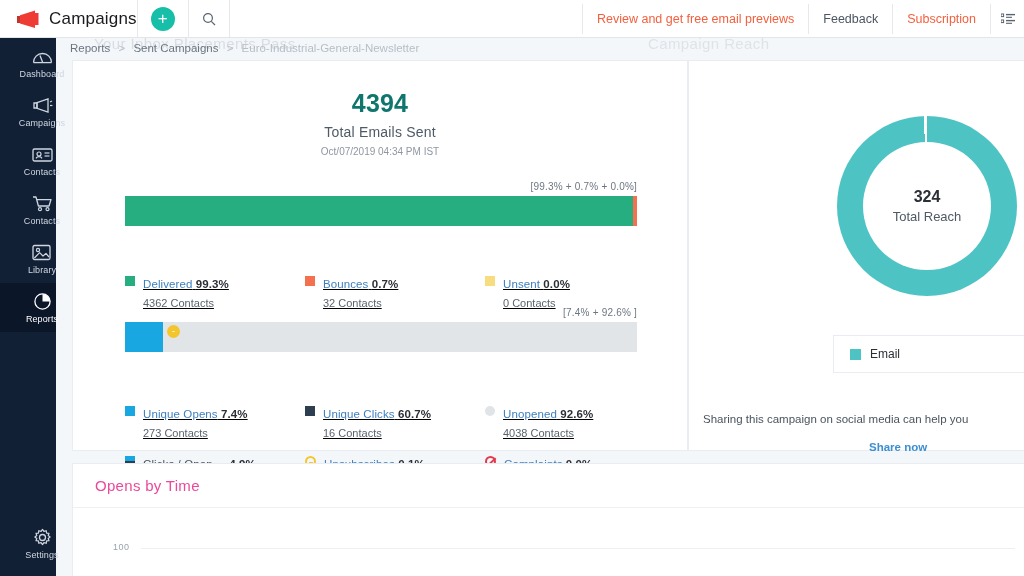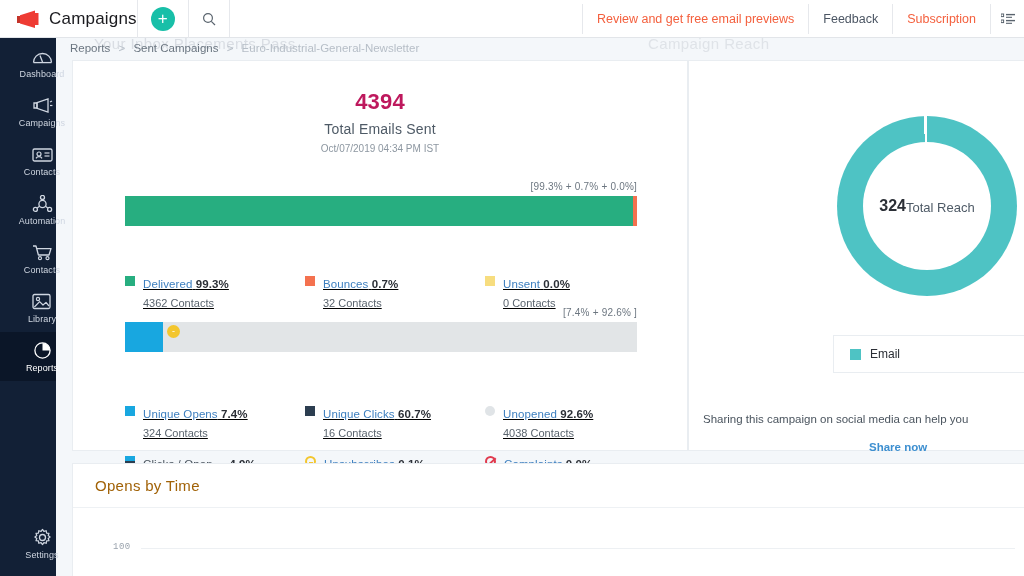--- a/index.html
+++ b/index.html
@@ -96,21 +96,21 @@
     border: 1px solid #e9edf1;
   }
   .card-summary { top: 22px; left: 16px; width: 616px; height: 391px; }
   .card-reach   { top: 22px; left: 632px; width: 352px; height: 391px; }
   .card-opens   { top: 425px; left: 16px; width: 968px; height: 140px; }
 
   
   .sum-total {
     text-align: center; padding-top: 28px;
   }
-  .sum-num { font-size: 22px; font-weight: bold; color: #be185d; letter-spacing: .2px; }
+  .sum-num { font-size: 25px; font-weight: bold; color: #0f766e; letter-spacing: .2px; }
   .sum-lbl { font-size: 14px; color: #4e5a66; margin-top: 6px; letter-spacing: .2px; }
   .sum-date { font-size: 10px; color: #8d97a1; margin-top: 6px; }
 
   .bar-block { position: absolute; left: 52px; width: 512px; }
   .bar-block.b1 { top: 120px; }
   .bar-block.b2 { top: 246px; }
   .bar-pct {
     text-align: right; font-size: 10px; color: #6c7680; margin-bottom: 4px;
     letter-spacing: .2px;
   }
@@ -174,21 +174,21 @@
     width: 330px; height: 180px;
   }
   .donut {
     position: absolute; top: 0; left: 0; width: 180px; height: 180px;
     border-radius: 50%;
     background: conic-gradient(#4ec3c4 0deg 358deg, #ffffff 358deg 360deg);
   }
   .donut-hole {
     position: absolute; top: 26px; left: 26px; width: 128px; height: 128px;
     border-radius: 50%; background: #ffffff;
-    display: flex; flex-direction: row; align-items: center; justify-content: center;
+    display: flex; flex-direction: column; align-items: center; justify-content: center;
   }
   .donut-num { font-size: 16px; font-weight: bold; color: #2b2f36; }
   .donut-lbl { font-size: 13px; color: #4e5a66; margin-top: 3px; }
 
   .reach-legend {
     position: absolute; top: 274px; left: 144px; width: 320px; height: 38px;
     border: 1px solid #e9edf1; background: #fff;
     display: flex; align-items: center; padding-left: 16px;
   }
   .reach-legend .sw {
@@ -203,25 +203,25 @@
   .share-now {
     position: absolute; top: 380px; left: 180px;
     font-size: 11.5px; color: #3d8fd0; font-weight: bold; cursor: pointer;
   }
 
   
   .opens-head {
     height: 44px; display: flex; align-items: center; padding-left: 22px;
     border-bottom: 1px solid #eef1f4;
   }
-  .opens-title { font-size: 15px; color: #a16207; letter-spacing: .3px; }
+  .opens-title { font-size: 15px; color: #ec4899; letter-spacing: .3px; }
   .opens-body { position: relative; height: 95px; }
   .y-tick {
     position: absolute; left: 40px; top: 34px;
-    font-size: 9px; color: #9aa3ad; letter-spacing: .5px; font-family: Liberation Mono, monospace;
+    font-size: 9px; color: #9aa3ad; letter-spacing: .5px;
   }
   .grid-line {
     position: absolute; left: 68px; top: 40px; right: 24px; height: 1px;
     background: #edf0f3;
   }
 </style>
 </head>
 <body>
 
 <div class="topbar">
@@ -293,34 +293,20 @@
         <rect x="1" y="2" width="19" height="12" rx="1.5" fill="none" stroke="#cfd6e1" stroke-width="1.3"></rect>
         <circle cx="7" cy="7" r="2" fill="none" stroke="#cfd6e1" stroke-width="1.2"></circle>
         <path d="M4 11.4 A3.4 3.4 0 0 1 10 11.4" fill="none" stroke="#cfd6e1" stroke-width="1.2"></path>
         <line x1="12.5" y1="6" x2="17.5" y2="6" stroke="#cfd6e1" stroke-width="1.2"></line>
         <line x1="12.5" y1="9" x2="17.5" y2="9" stroke="#cfd6e1" stroke-width="1.2"></line>
       </svg>
     </span>
     <span class="nav-lbl">Contacts</span>
   </div>
 
-  <div class="nav-item">
-    <span class="nav-ico">
-      <svg width="21" height="18" viewBox="0 0 21 18">
-        <circle cx="10.5" cy="9" r="3.6" fill="none" stroke="#cfd6e1" stroke-width="1.3"></circle>
-        <circle cx="10.5" cy="2.4" r="2" fill="none" stroke="#cfd6e1" stroke-width="1.3"></circle>
-        <circle cx="3.4" cy="14.4" r="2" fill="none" stroke="#cfd6e1" stroke-width="1.3"></circle>
-        <circle cx="17.6" cy="14.4" r="2" fill="none" stroke="#cfd6e1" stroke-width="1.3"></circle>
-        <line x1="10.5" y1="4.4" x2="10.5" y2="5.4" stroke="#cfd6e1" stroke-width="1.2"></line>
-        <line x1="7.5" y1="11.2" x2="5.2" y2="13" stroke="#cfd6e1" stroke-width="1.2"></line>
-        <line x1="13.5" y1="11.2" x2="15.8" y2="13" stroke="#cfd6e1" stroke-width="1.2"></line>
-      </svg>
-    </span>
-    <span class="nav-lbl">Automation</span>
-  </div>
 
   <div class="nav-item">
     <span class="nav-ico">
       <svg width="21" height="17" viewBox="0 0 21 17">
         <path d="M1 2 L4 2 L6.4 11 L17 11 L19 4.6 L5 4.6" fill="none" stroke="#cfd6e1" stroke-width="1.3" stroke-linejoin="round"></path>
         <circle cx="8" cy="14.2" r="1.5" fill="none" stroke="#cfd6e1" stroke-width="1.2"></circle>
         <circle cx="15.5" cy="14.2" r="1.5" fill="none" stroke="#cfd6e1" stroke-width="1.2"></circle>
       </svg>
     </span>
     <span class="nav-lbl">Contacts</span>
@@ -430,21 +416,21 @@
     </div>
 
     <div class="legend-row l2">
       <div class="legend-item">
         <span class="lg-swatch blue"></span>
         <span class="lg-texts">
           <span class="lg-title">
             <span>Unique Opens</span>
             <b>7.4%</b>
           </span>
-          <span class="lg-sub" style="display:block">324 Contacts</span>
+          <span class="lg-sub" style="display:block">273 Contacts</span>
         </span>
       </div>
       <div class="legend-item">
         <span class="lg-swatch navy"></span>
         <span class="lg-texts">
           <span class="lg-title">
             <span>Unique Clicks</span>
             <b>60.7%</b>
           </span>
           <span class="lg-sub" style="display:block">16 Contacts</span>

